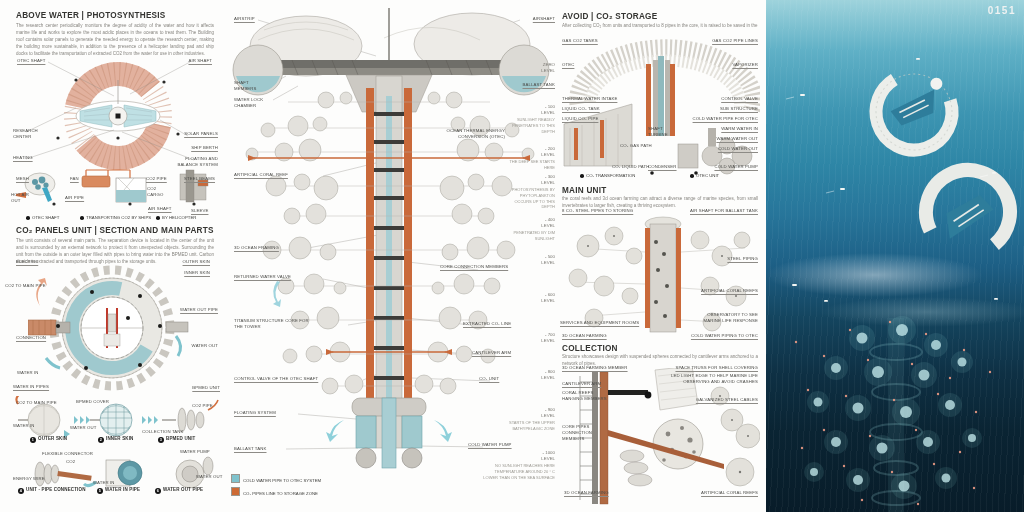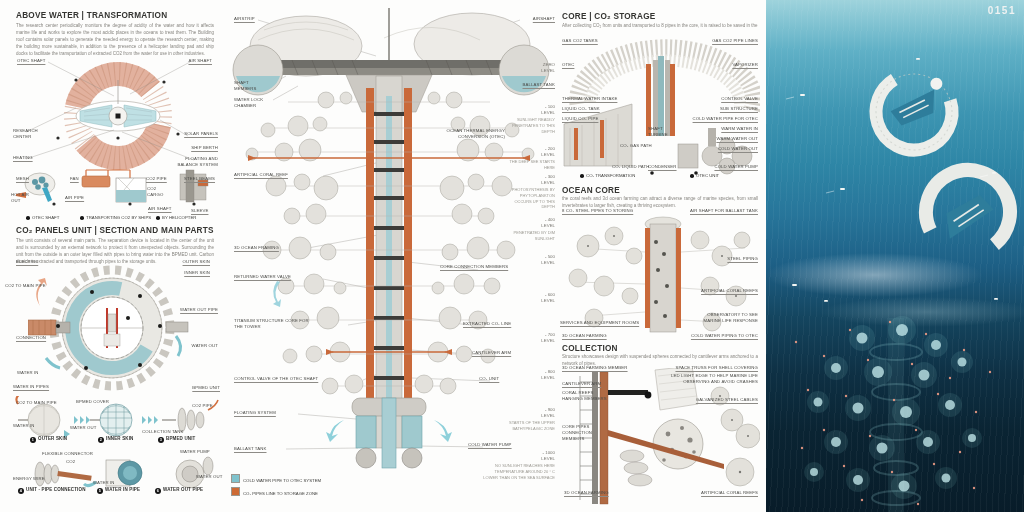--- a/index.html
+++ b/index.html
@@ -27,21 +27,21 @@
     background:radial-gradient(60% 45% at 42% 50%,rgba(255,255,255,.45),rgba(255,255,255,0) 70%);}
   #photo .foam2{position:absolute;left:0;top:292px;width:100%;height:40px;
     background:radial-gradient(55% 50% at 62% 50%,rgba(220,245,248,.25),rgba(255,255,255,0) 75%);}
   #boardnum{position:absolute;right:8px;top:5px;color:#eef2f2;font-size:10px;font-weight:600;letter-spacing:1.5px;}
 </style>
 </head>
 <body>
 
 <div id="board">
 
-  <div class="h1" style="left:16px;top:11px;">ABOVE WATER | TRANSFORMATION</div>
+  <div class="h1" style="left:16px;top:11px;">ABOVE WATER | PHOTOSYNTHESIS</div>
   <div class="p" style="left:16px;top:23px;width:198px;">The research center periodically monitors the degree of acidity of the water and how it affects marine life and works to explore the most acidic places in the oceans to treat them. The Building roof contains solar panels to generate the needed energy to operate the research center, making the building more sustainable, in addition to the presence of a helicopter landing pad and ship docks to facilitate the transportation of extracted CO2 from the water for use in other industries.</div>
 
   <svg style="left:18px;top:60px;" width="200" height="112" viewBox="0 0 200 112">
     <g transform="rotate(12 100 56)">
       <circle cx="100" cy="56" r="42" fill="none" stroke="#e2b19e" stroke-width="24" stroke-dasharray="94 38"></circle>
     </g>
     <g transform="rotate(12 100 56)" opacity=".55">
       <circle cx="100" cy="56" r="42" fill="none" stroke="#c98f77" stroke-width="24" stroke-dasharray="1 4"></circle>
     </g>
     <ellipse cx="100" cy="56" rx="42" ry="15" fill="#ffffff" stroke="#b5b2ab" stroke-width=".7"></ellipse>
@@ -443,21 +443,21 @@
 BATHYPELAGIC ZONE</div>
     <div class="lvl" style="right:3px;top:450px;width:40px;">- 1000
 LEVEL</div>
     <div class="note" style="right:3px;top:463px;width:110px;">NO SUNLIGHT REACHES HERE
 TEMPERATURE AROUND 20 ° C
 LOWER THAN ON THE SEA SURFACE</div>
     <div class="leg" style="left:3px;top:474px;"><span class="sw cyan"></span><span>COLD WATER PIPE TO OTEC SYSTEM</span></div>
     <div class="leg" style="left:3px;top:487px;"><span class="sw orange"></span><span>CO₂ PIPES LINE TO STORAGE ZONE</span></div>
   </div>
 
-  <div class="h1" style="left:562px;top:12px;">CORE | CO₂ STORAGE</div>
+  <div class="h1" style="left:562px;top:12px;">AVOID | CO₂ STORAGE</div>
   <div class="p" style="left:562px;top:23px;width:196px;text-align:left;">After collecting CO₂ from units and transported to 8 pipes in the core, it is raised to be saved in the</div>
 
   <svg style="left:560px;top:32px;" width="200" height="148" viewBox="0 0 200 148">
     <path d="M18,72 A88,52 0 1 1 192,78" stroke="#d4d1ca" stroke-width="17" fill="none" stroke-dasharray="2.2 2.6"></path>
     <path d="M30,70 A75,44 0 1 1 180,75" stroke="#e4e2dc" stroke-width="12" fill="none" stroke-dasharray="2 2.4"></path>
     <g fill="#c9693a">
         <rect x="86" y="32" width="5" height="72"></rect>
         <rect x="110" y="32" width="5" height="72"></rect>
         <rect x="98" y="24" width="6" height="80" fill="#8fb9bd"></rect>
       </g>
@@ -501,21 +501,21 @@
   <div class="lb u r" style="left:700px;top:126px;width:58px;">WARM WATER IN</div>
   <div class="lb u r" style="left:698px;top:136px;width:60px;">WARM WATER OUT</div>
   <div class="lb u r" style="left:700px;top:146px;width:58px;">COLD WATER OUT</div>
   <div class="lb" style="left:620px;top:143px;">CO₂ GAS PATH</div>
   <div class="lb" style="left:612px;top:164px;">CO₂ LIQUID PATH</div>
   <div class="lb u" style="left:648px;top:164px;">CONDENSER</div>
   <div class="lb u r" style="left:695px;top:164px;width:63px;">COLD WATER PUMP</div>
   <div class="leg" style="left:580px;top:173px;"><span class="dot"></span><span>CO₂ TRANSFORMATION</span></div>
   <div class="leg" style="left:690px;top:173px;"><span class="dot"></span><span>OTEC UNIT</span></div>
 
-  <div class="h1" style="left:562px;top:186px;">OCEAN CORE</div>
+  <div class="h1" style="left:562px;top:186px;">MAIN UNIT</div>
   <div class="p" style="left:562px;top:196px;width:196px;">the coral reefs and 3d ocean farming can attract a diverse range of marine species, from small invertebrates to larger fish, creating a thriving  ecosystem.</div>
 
   <svg style="left:560px;top:212px;" width="200" height="130" viewBox="0 0 200 130">
     <ellipse cx="103" cy="12" rx="18" ry="7" fill="#e5e3dd" stroke="#a5a29b" stroke-width=".5"></ellipse>
     <rect x="90" y="12" width="26" height="108" fill="#d8d5cf" stroke="#9a978f" stroke-width=".5"></rect>
     <rect x="85" y="16" width="5" height="100" fill="#c9693a"></rect>
       <rect x="116" y="16" width="5" height="100" fill="#c9693a"></rect>
     <g fill="#55544f">
         <circle cx="96" cy="30" r="2"></circle>
         <circle cx="104" cy="42" r="2"></circle>

